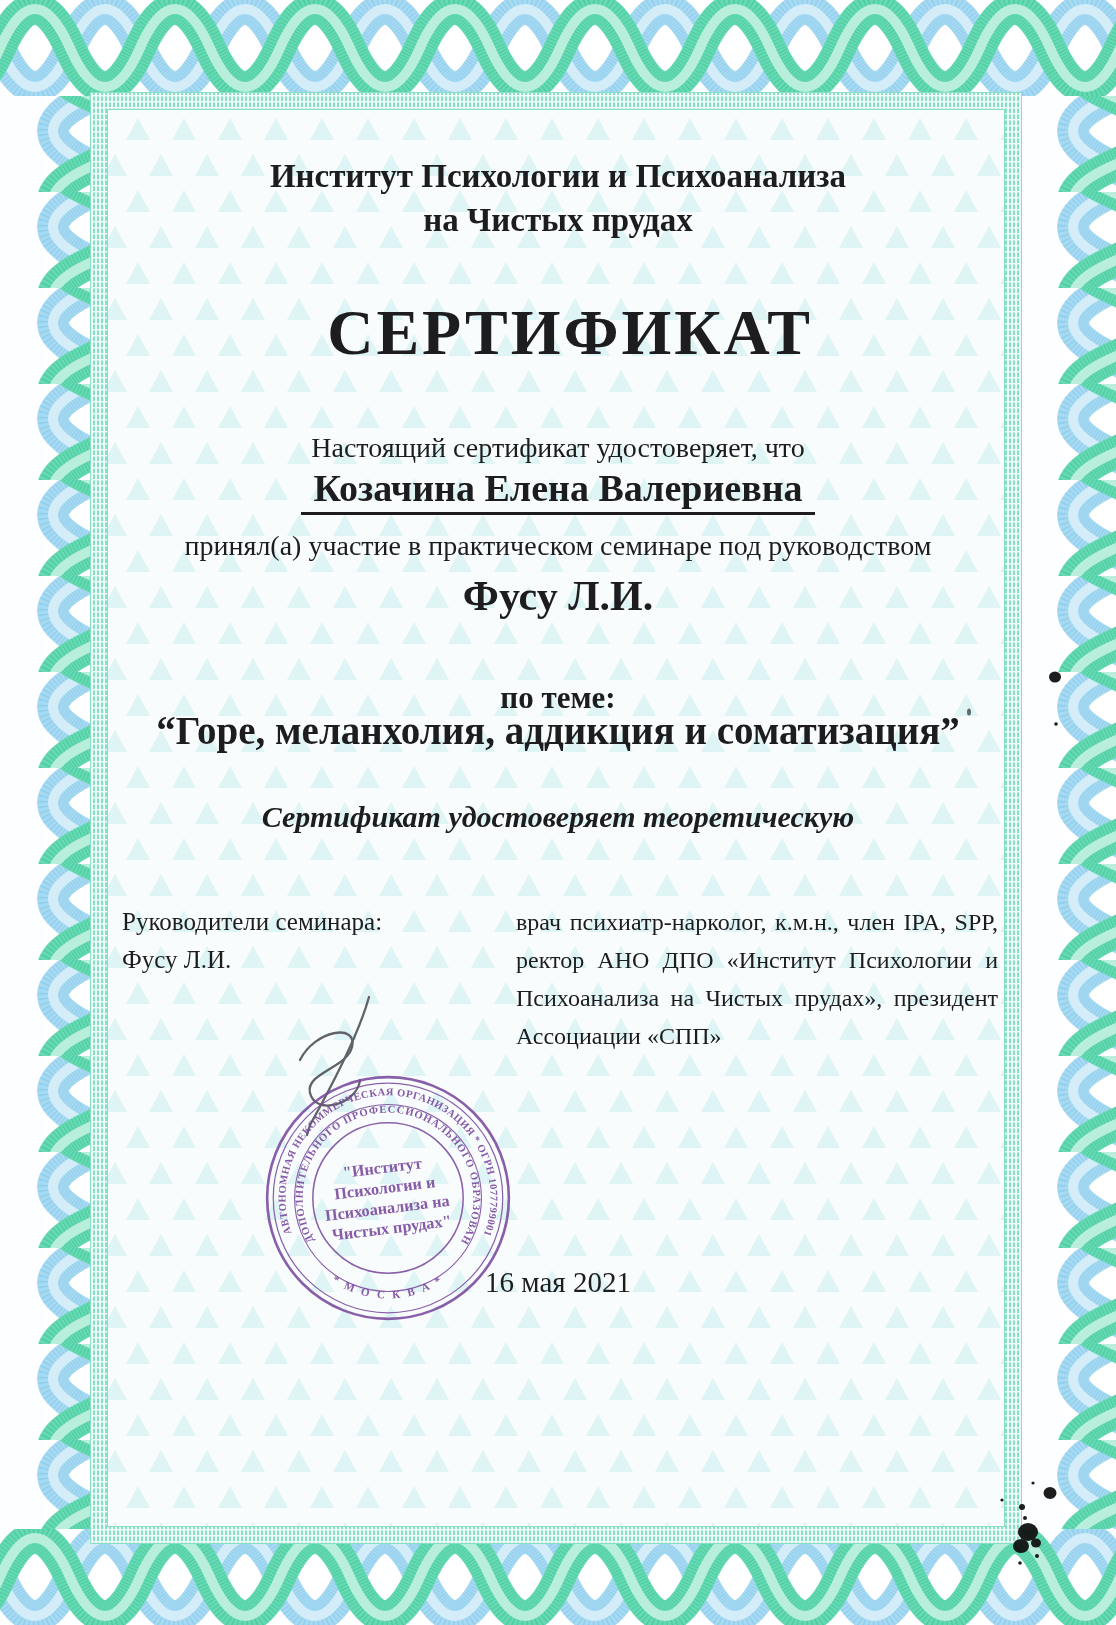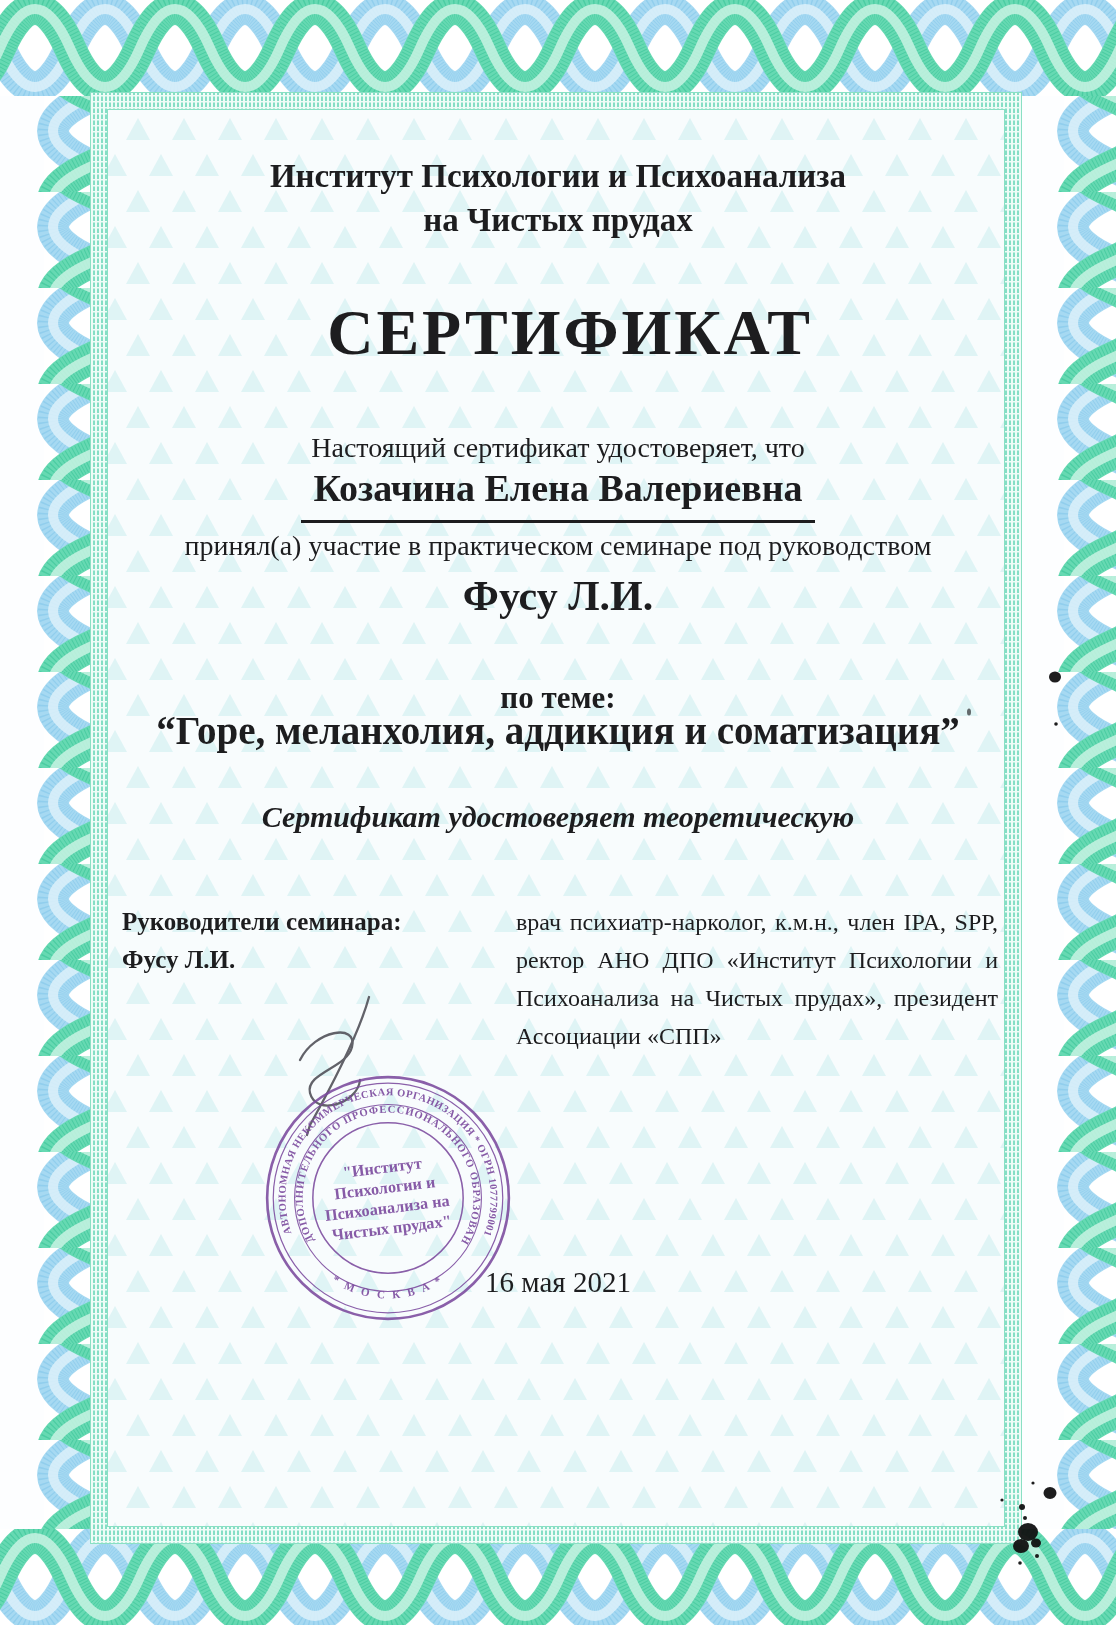--- a/index.html
+++ b/index.html
@@ -5,28 +5,28 @@
   html,body{margin:0;padding:0;background:#ffffff;}
   .page{position:relative;width:1116px;height:1625px;background:#fdfeff;overflow:hidden;
         font-family:"Liberation Serif","DejaVu Serif",serif;color:#1d1d1f;}
   svg.layer{position:absolute;left:0;top:0;pointer-events:none;}
   .content{position:absolute;inset:0;}
   .line{position:absolute;left:0;right:0;text-align:center;white-space:nowrap;}
   .org{font-size:33px;font-weight:bold;}
   .cert-title{font-size:64px;font-weight:bold;letter-spacing:3px;padding-left:24px;}
   .statement{font-size:28px;}
   .recipient{font-size:38px;font-weight:bold;}
-  .recipient span{display:inline-block;border-bottom:3px solid #1d1d1f;padding:0 12px 10px;}
+  .recipient span{display:inline-block;border-bottom:3px solid #1d1d1f;padding:0 12px 2px;}
   .participation{font-size:28px;}
   .supervisor{font-size:42px;font-weight:bold;}
   .topic-label{font-size:31px;font-weight:bold;}
   .topic{font-size:39px;font-weight:bold;}
   .attest{font-size:30px;font-weight:bold;font-style:italic;margin-top:48px;}
   .cols{position:absolute;left:122px;right:118px;top:903px;display:flex;justify-content:space-between;}
-  .col-left{width:350px;font-size:25px;font-weight:bold;line-height:38px;text-align:left;}
+  .col-left{width:350px;font-size:25px;font-weight:normal;line-height:38px;text-align:left;}
   .col-right{width:482px;font-size:24px;line-height:38px;text-align:justify;}
   .datecity{font-size:29px;}
   .sig{position:absolute;left:280px;top:985px;}
   .stamp{position:absolute;left:258px;top:1068px;}
 </style>
 </head>
 <body>
 
 <div class="page">
 

